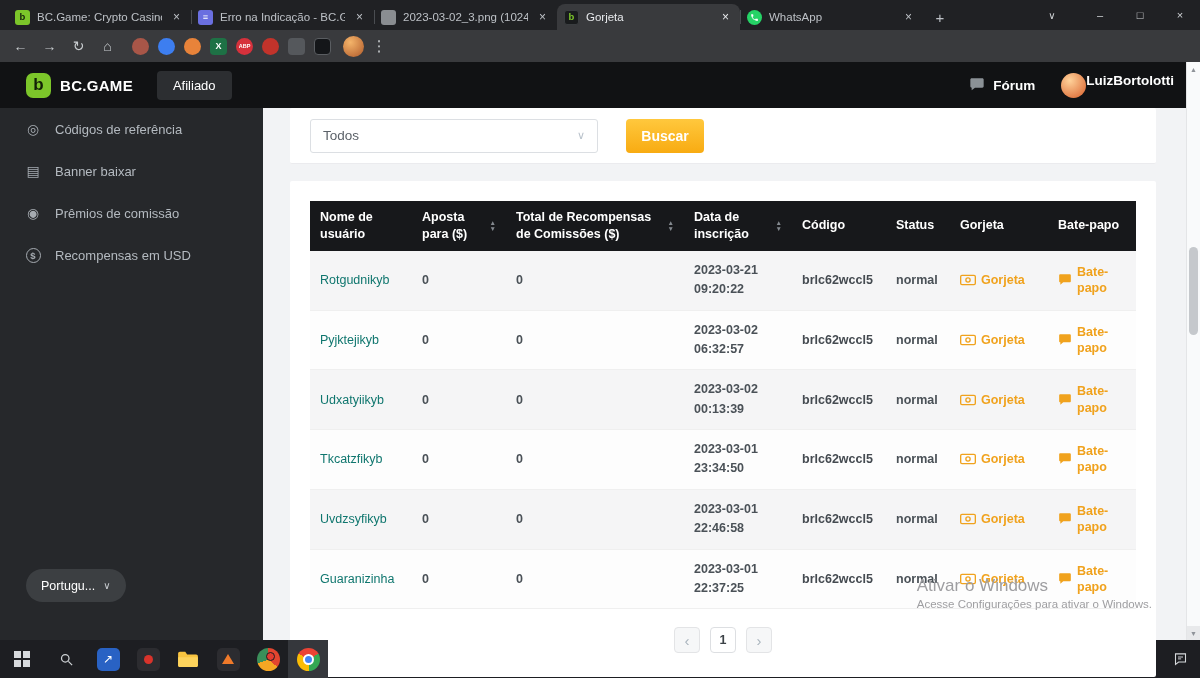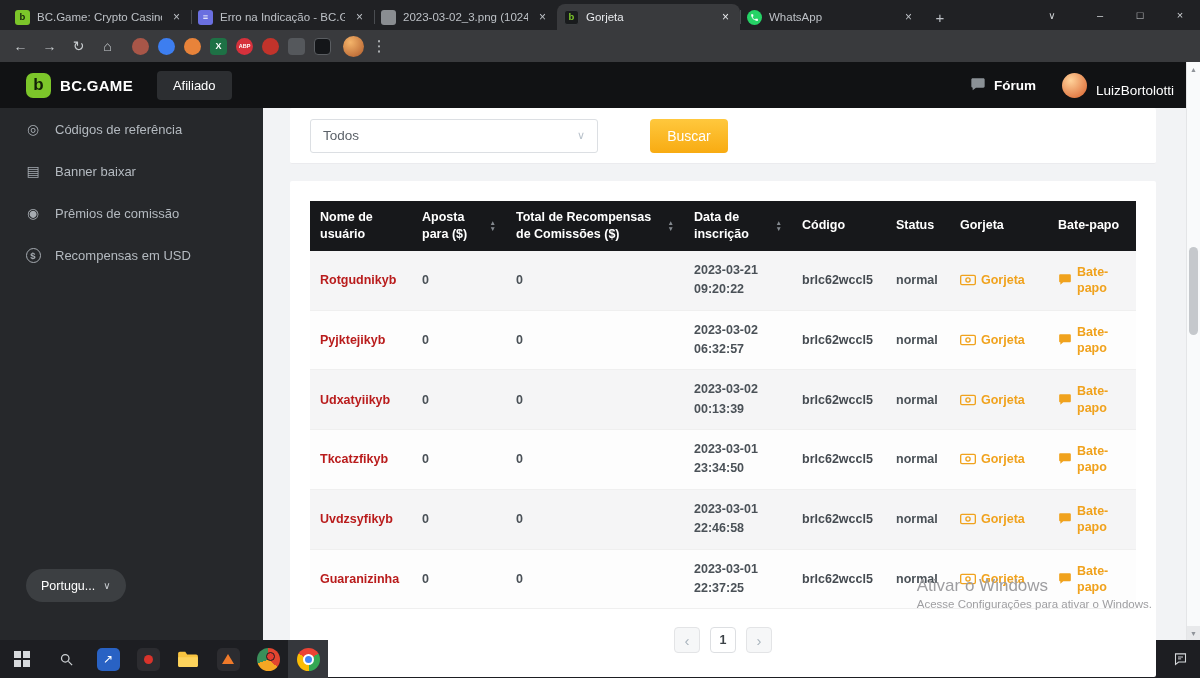--- a/index.html
+++ b/index.html
@@ -53,21 +53,21 @@
 
   
   .site-header{height:46px;background:#111214;display:flex;align-items:center;padding:0 26px;flex-shrink:0}
   .brand{display:flex;align-items:center;gap:9px;cursor:pointer}
   .brand-mark{width:25px;height:25px;border-radius:7px;background:#7cc62a;color:#122007;font-weight:bold;
               font-size:17px;display:flex;align-items:center;justify-content:center}
   .brand-name{color:#fff;font-weight:bold;font-size:15px;letter-spacing:.3px}
   .afiliado{margin-left:24px;background:#2c2e31;color:#fff;font-size:13px;padding:7px 16px;border-radius:4px;border:none;cursor:pointer}
   .header-right{margin-left:auto;display:flex;align-items:center;gap:26px}
   .forum{display:flex;align-items:center;gap:8px;color:#fff;font-size:13.5px;font-weight:bold;cursor:pointer}
-  .userchip{display:flex;align-items:flex-end;gap:9px;color:#fff;font-size:13.5px;font-weight:normal;cursor:pointer}
+  .userchip{display:flex;align-items:flex-start;color:#fff;font-size:13.5px;font-weight:bold;cursor:pointer}
   .avatar{width:25px;height:25px;border-radius:50%;background:radial-gradient(circle at 35% 30%,#ffd29a,#d85f2b)}
 
   
   .content{flex:1;display:flex;min-height:0}
   .sidebar{width:263px;background:#26282b;display:flex;flex-direction:column;flex-shrink:0}
   .side-item{height:42px;display:flex;align-items:center;gap:13px;padding:0 24px;color:#b4bac0;font-size:13px;cursor:pointer}
   .side-item .sicon{width:18px;text-align:center;font-size:14px;opacity:.9;display:flex;justify-content:center}
   .side-item.active{background:#1c1e20;color:#f0a11c;font-weight:bold}
   .usd-badge{width:15px;height:15px;border:1.5px solid currentColor;border-radius:50%;font-size:9.5px;
              display:flex;align-items:center;justify-content:center;font-weight:bold}
@@ -77,34 +77,34 @@
   .tg-circle{width:19px;height:19px;border-radius:50%;background:#2aa3e0;display:flex;align-items:center;justify-content:center}
   .pill .chev{font-size:10px;color:#c9cdd1}
 
   
   .main{flex:1;background:#f2f3f5;position:relative;padding:0 44px 0 27px;min-width:0}
   .card{background:#fff;border-radius:2px}
   .filter-card{height:56px;display:flex;align-items:center;padding:0 20px;border-bottom:1px solid #ebebee}
   .select{width:288px;height:34px;border:1px solid #dcdfe3;border-radius:3px;background:#fff;display:flex;
           align-items:center;justify-content:space-between;padding:0 12px;font-size:13.5px;color:#5c6269;cursor:pointer}
   .select .chev{color:#b9c2cb;font-size:11px}
-  .buscar{width:78px;height:34px;margin-left:52px;border:none;border-radius:4px;cursor:pointer;
-          background:linear-gradient(#ffc83d,#f8ab12);color:#fff;font-weight:normal;font-size:14px;font-family:inherit}
+  .buscar{width:78px;height:34px;margin-left:28px;border:none;border-radius:4px;cursor:pointer;
+          background:linear-gradient(#ffc83d,#f8ab12);color:#fff;font-weight:bold;font-size:14px;font-family:inherit}
   .table-card{margin-top:17px;padding:20px 20px 24px}
 
   table.friends{width:100%;border-collapse:collapse;table-layout:fixed}
   .friends th{background:#17181b;color:#fff;text-align:left;padding:8px 10px;font-size:12.5px;font-weight:bold;
               line-height:1.35;height:48px;vertical-align:middle}
   .th-flex{display:flex;align-items:center;gap:7px}
   .sort{display:flex;flex-direction:column;color:#84898f;font-size:6.5px;line-height:5.5px;cursor:pointer;flex-shrink:0}
   .friends td{padding:10px;font-size:12.5px;color:#4a5157;font-weight:600;height:53px;vertical-align:middle}
   .friends tbody tr:nth-child(odd){background:#f5f5f6}
   .friends tbody tr:nth-child(even){background:#fdfdfd}
   .friends tbody tr{border-bottom:1px solid #efefef}
-  .uname{font-weight:bold;color:#b91c1c}
+  .uname{font-weight:normal;color:#0f766e}
   .code{font-weight:bold;color:#454b51}
   .dt span{display:block;line-height:1.55}
   .tip-btn,.chat-btn{display:flex;align-items:center;gap:5px;color:#f0a21d;font-weight:bold;cursor:pointer}
   .chat-btn .lbl{width:46px;line-height:1.3}
 
   .pagination{display:flex;justify-content:center;gap:10px;margin-top:18px}
   .page-btn{width:26px;height:26px;border:1px solid #e3e4e6;background:#f6f7f8;color:#a9b4bd;border-radius:4px;
             display:flex;align-items:center;justify-content:center;font-size:15px;cursor:pointer}
   .page-btn.current{background:#fff;border-color:#dddfe2;color:#3c4247;font-size:12.5px;font-weight:bold}
 

